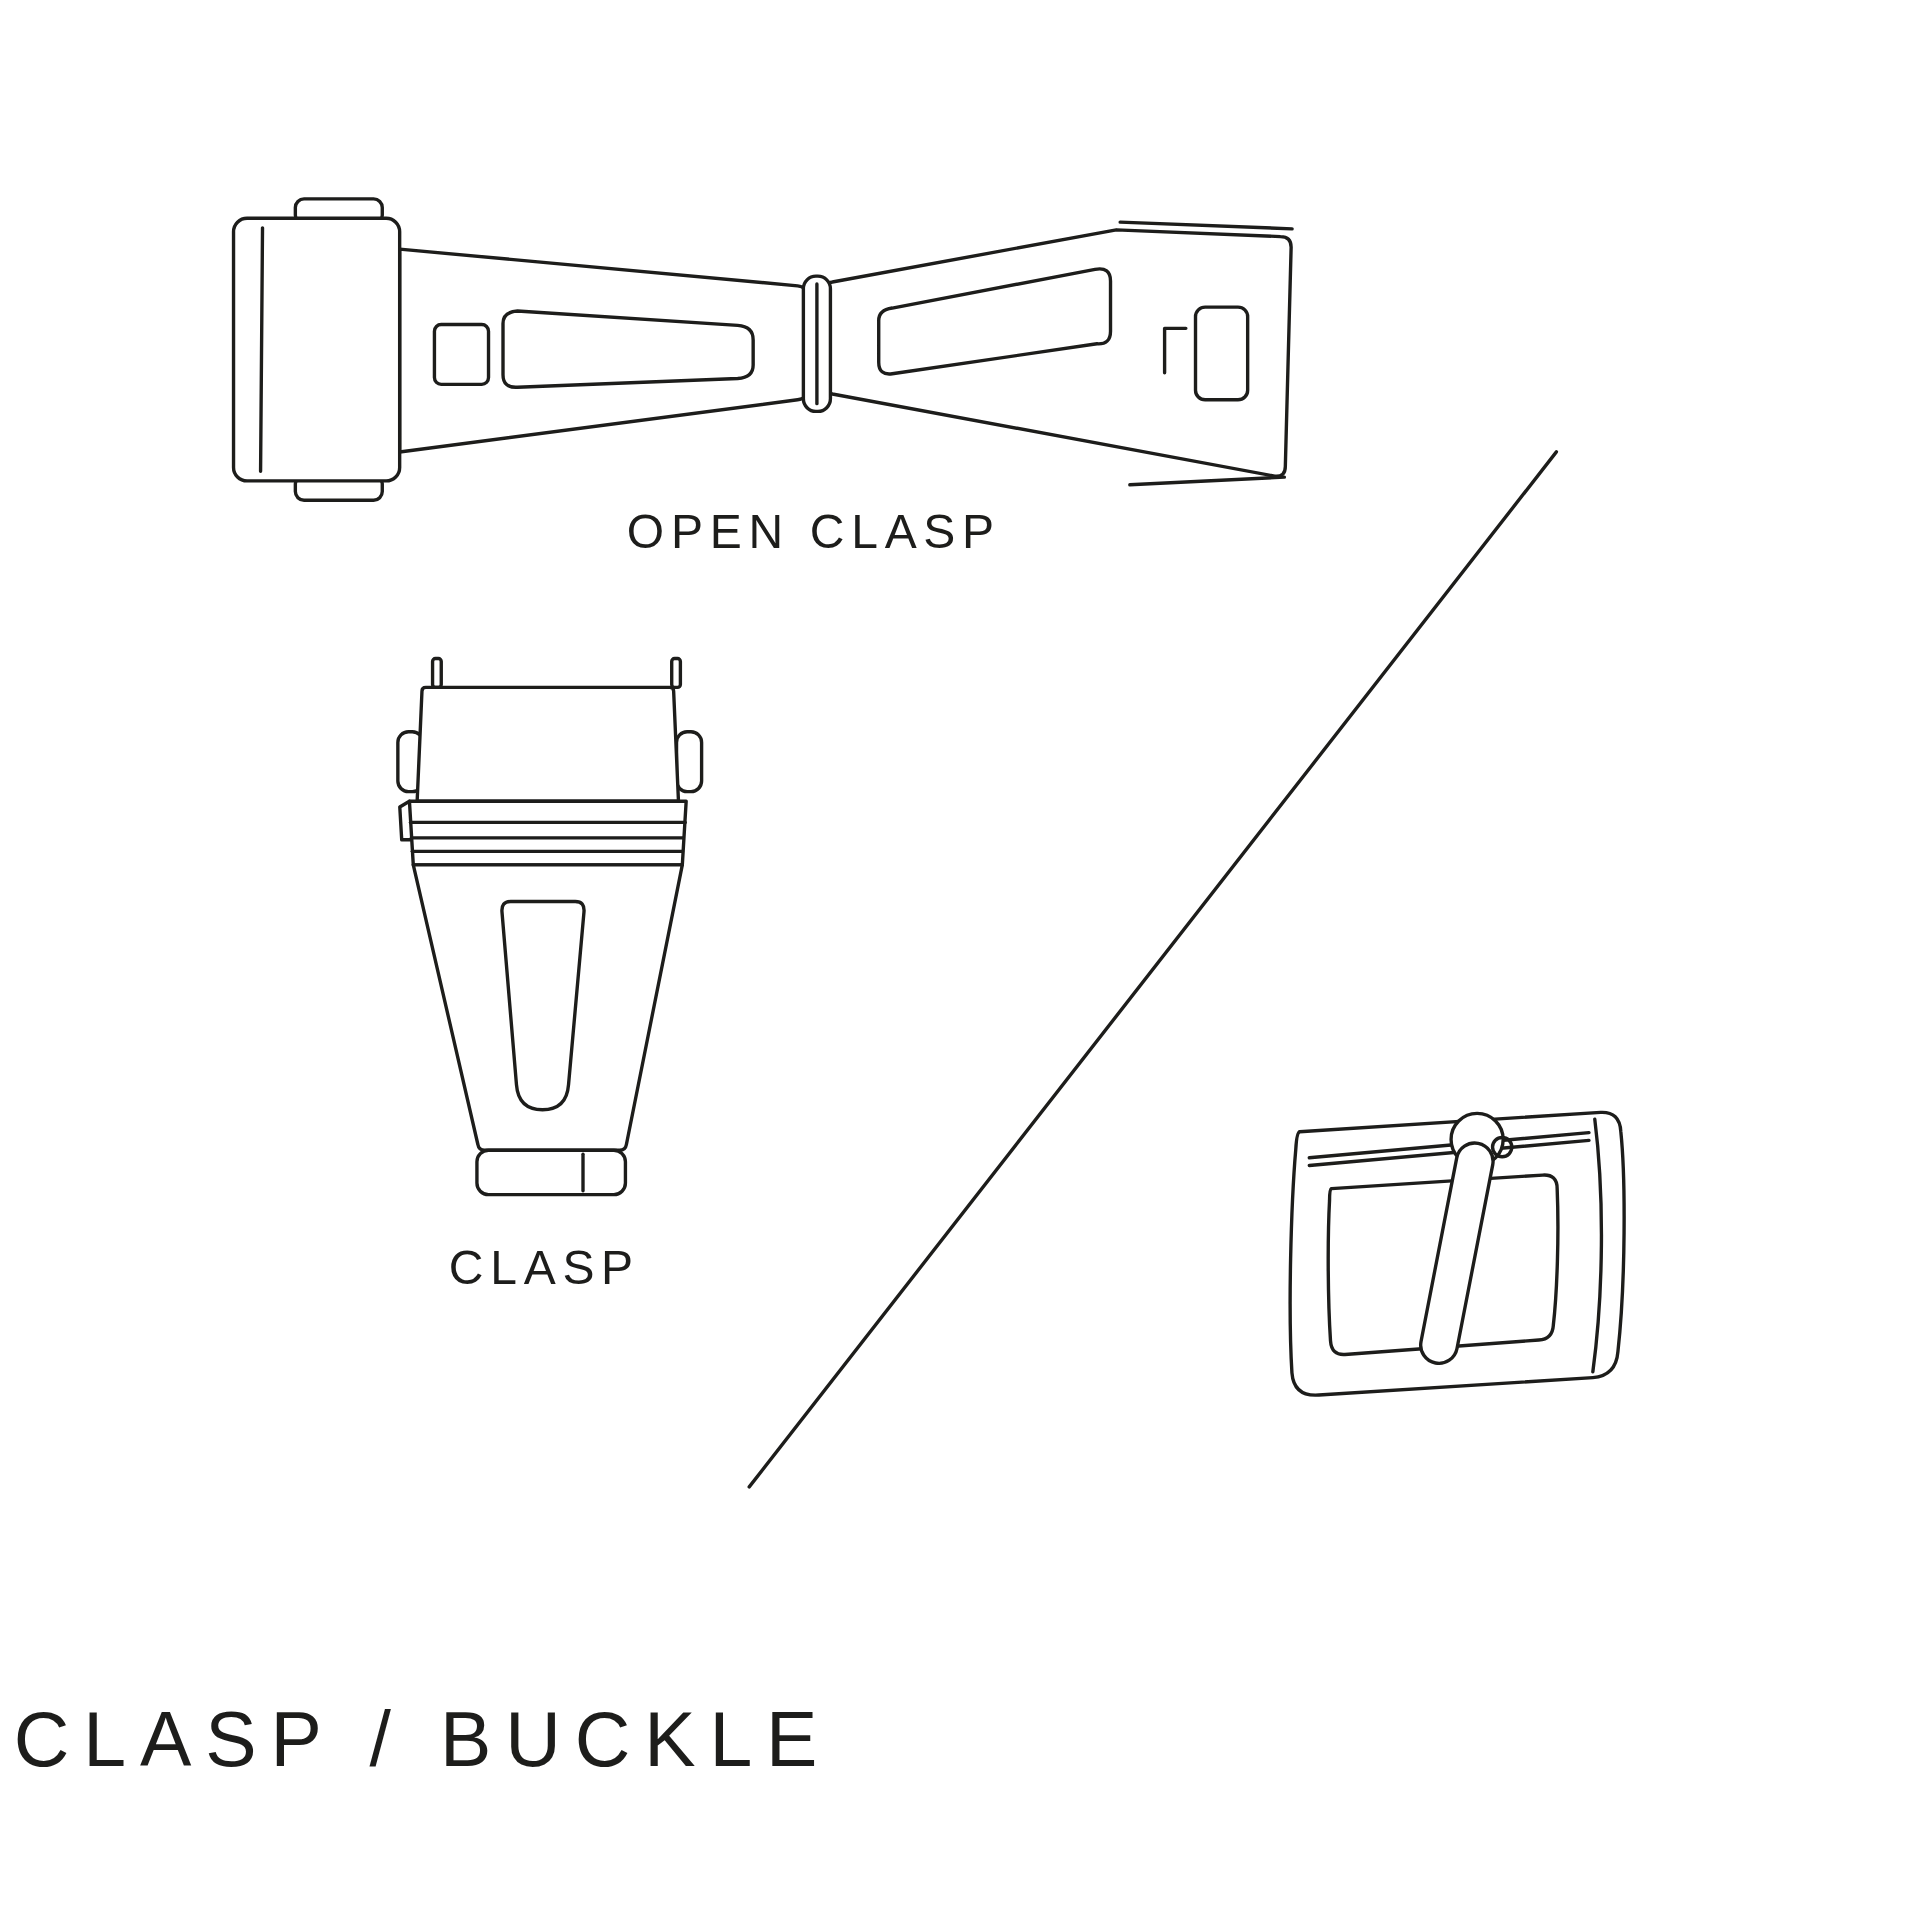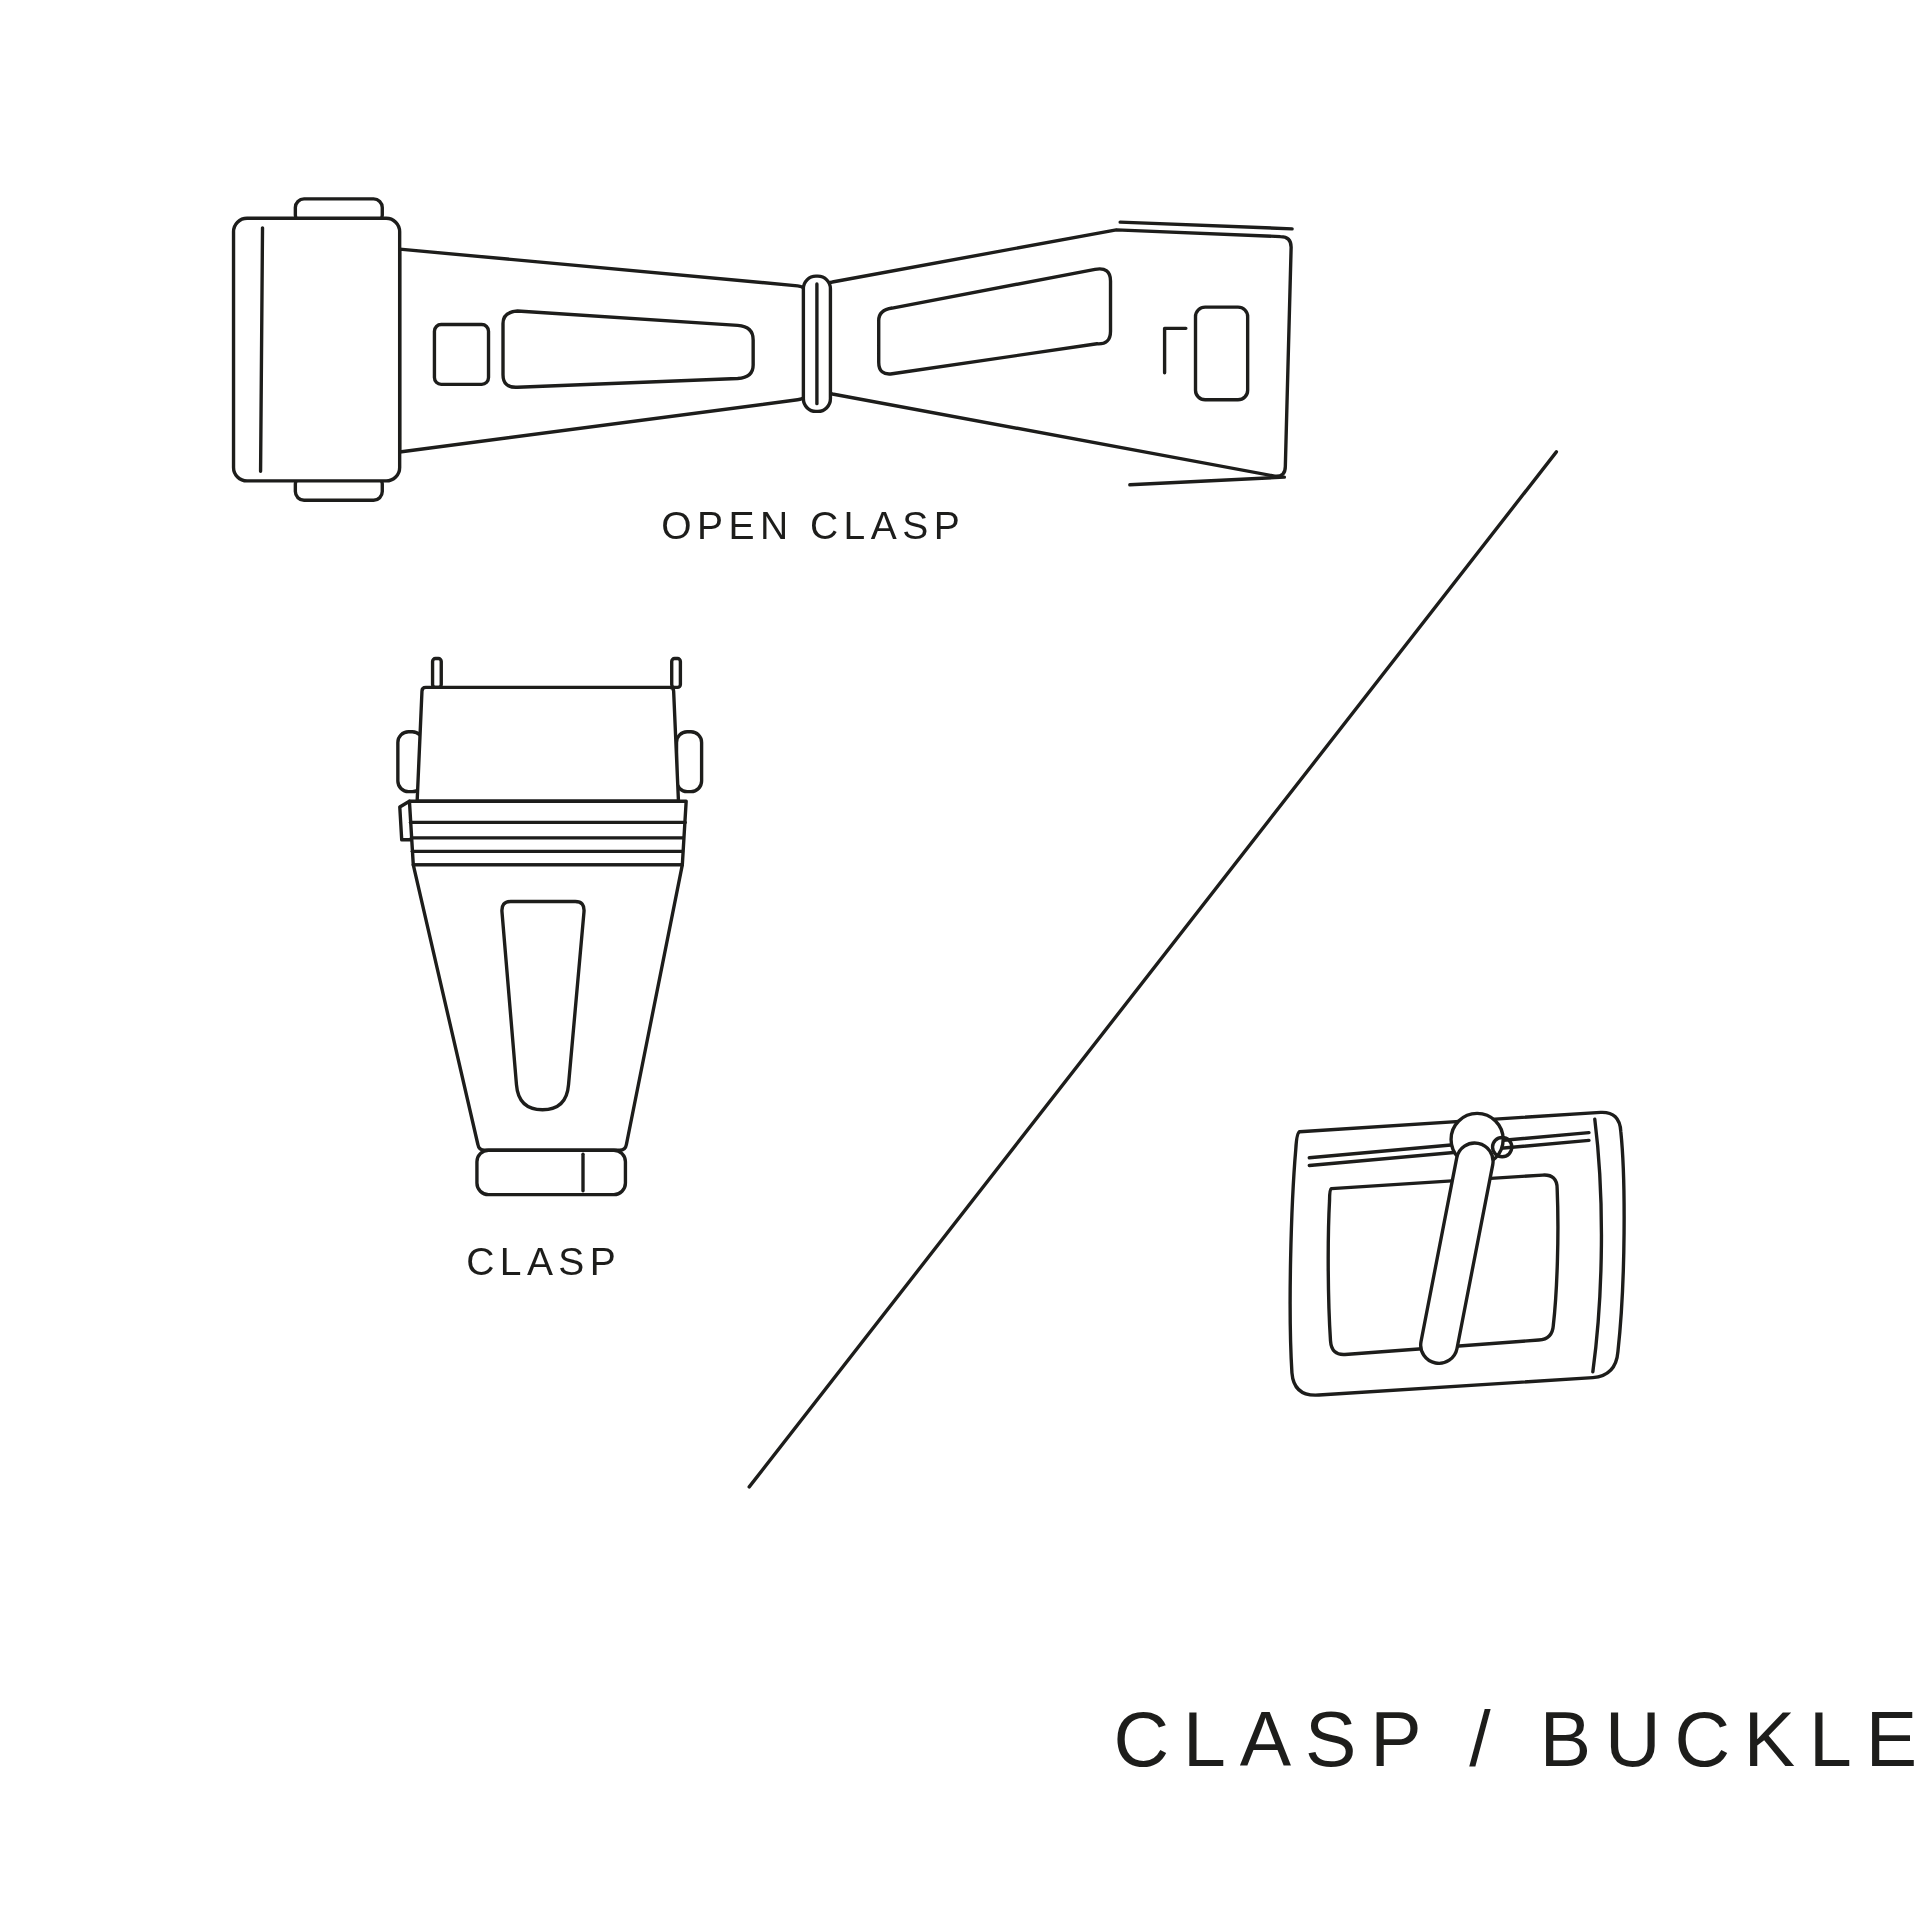--- a/index.html
+++ b/index.html
@@ -5,25 +5,25 @@
   :root { --bg:#ffffff; --ink:#1d1d1b; }
   * { box-sizing:border-box; margin:0; padding:0; }
   html,body { background:var(--bg); }
   body { font-family:"Liberation Sans", sans-serif; }
   .canvas { position:relative; width:1931px; height:1931px; background:var(--bg); color:var(--ink); overflow:hidden; }
   svg { position:absolute; display:block; overflow:visible; }
   .divider-svg { left:0; top:0; width:1931px; height:1931px; }
   .open-clasp  { left:164px;  top:135px;  width:1159px; height:377px; }
   .closed-clasp{ left:394px;  top:639px;  width:324px;  height:579px; }
   .buckle      { left:1236px; top:1089px; width:434px;  height:367px; }
-  .label { position:absolute; text-align:center; font-size:39px; font-weight:300;
+  .label { position:absolute; text-align:center; font-size:48px; font-weight:300;
            letter-spacing:0.14em; text-indent:0.14em; color:var(--ink); }
   .label-open   { left:521px; top:504px;  width:579px; }
   .label-closed { left:348px; top:1240px; width:386px; }
-  .title { position:absolute; left:0; top:1695px; width:1931px; text-align:right;
+  .title { position:absolute; left:0; top:1695px; width:1931px; text-align:left;
            font-size:77px; font-weight:300; letter-spacing:0.18em; text-indent:0.18em; color:var(--ink); }
 </style>
 </head>
 <body>
 
 <div class="canvas">
 
   <svg class="divider-svg" viewBox="0 0 2000 2000" aria-hidden="true">
     <line x1="1612" y1="468" x2="776" y2="1540" stroke="currentColor" stroke-width="3.5" stroke-linecap="round"></line>
   </svg>

